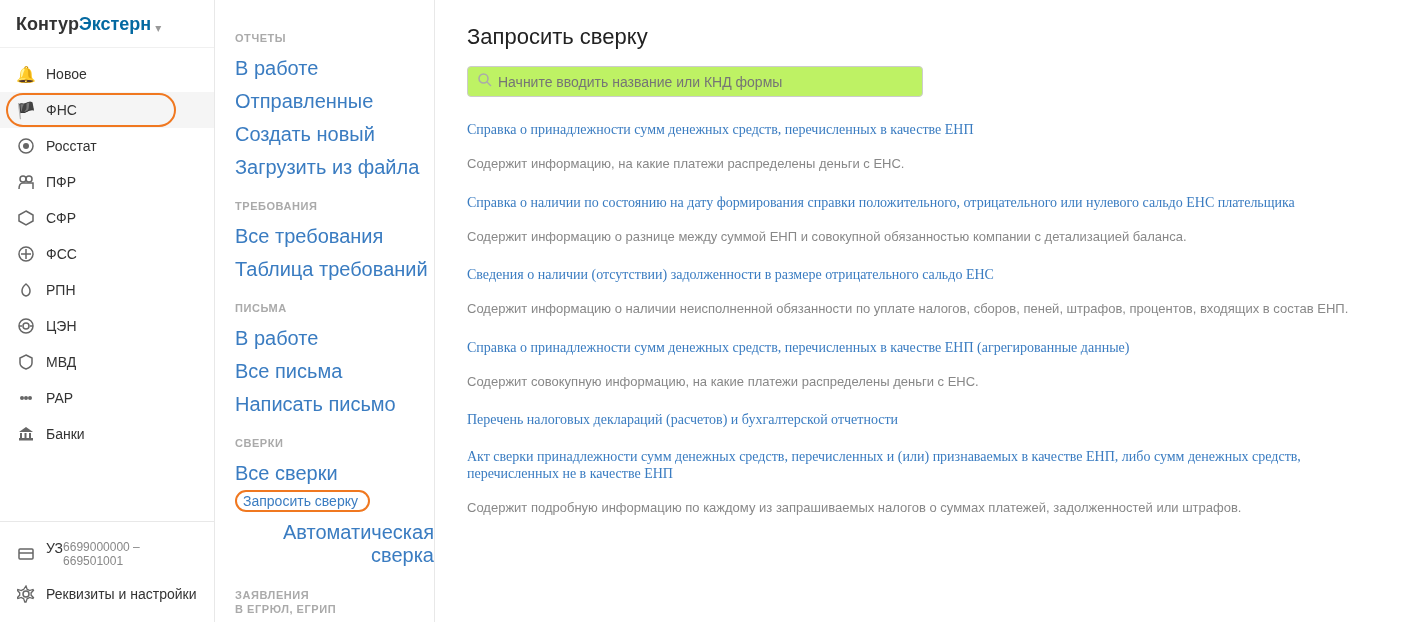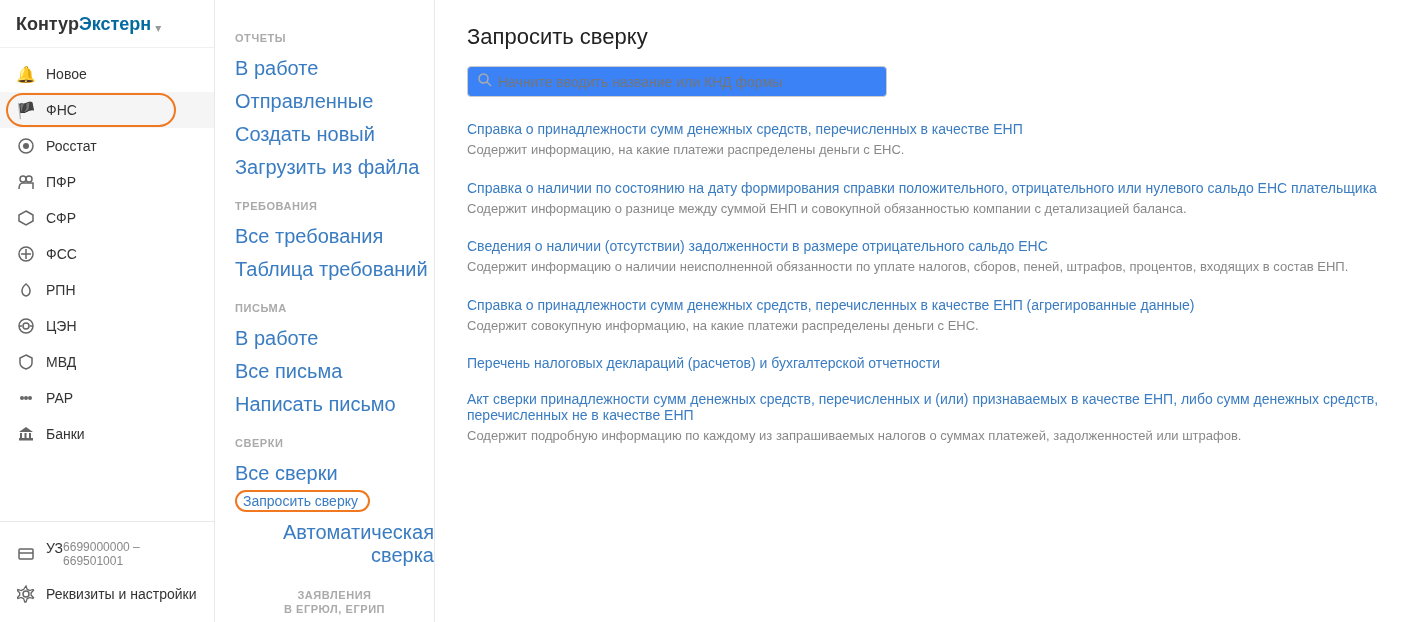--- a/index.html
+++ b/index.html
@@ -127,23 +127,23 @@
       font-weight: 400;
       color: #222;
       margin-bottom: 16px;
     }
     .search-box {
       display: flex;
       align-items: center;
       border: 1px solid #ccc;
       border-radius: 4px;
       padding: 6px 10px;
-      width: 420px;
+      width: 456px;
       margin-bottom: 24px;
-      background: #3b82f6;
+      background: #bef264;
     }
     .search-icon-wrap {
       color: #aaa;
       margin-right: 6px;
       font-size: 14px;
     }
     .search-input {
       border: none;
       outline: none;
       font-size: 14px;
@@ -153,25 +153,26 @@
     }
     .doc-item {
       margin-bottom: 20px;
     }
     .doc-title {
       color: #3a7cc1;
       font-size: 14px;
       font-weight: 500;
       cursor: pointer;
       text-decoration: none;
+      font-family: Liberation Serif, serif;
     }
     .doc-desc {
       font-size: 13px;
       color: #888;
-      margin-top: 3px;
+      margin-top: 16px;
       line-height: 1.5;
       max-width: 900px;
     }
     .doc-desc.orange { color: #e07820; }
   </style>
 </head>
 <body>
 
 <aside class="sidebar">
   <div class="sidebar-header">
@@ -320,21 +321,21 @@
     <a class="mid-link">Все письма</a>
     <a class="mid-link">Написать письмо</a>
   </div>
   <div>
     <div class="section-label">СВЕРКИ</div>
     <a class="mid-link">Все сверки</a>
     <a class="mid-link" style="display:inline-block;border:2px solid #f07820;border-radius:20px;padding:1px 10px 1px 6px;color:#3a7cc1;font-size:14px;">Запросить сверку</a>
     <a class="mid-link" style="margin-top:4px;text-align:right;">Автоматическая сверка</a>
   </div>
   <div>
-    <div class="section-label" style="text-transform:uppercase;line-height:1.3;text-align:center;">ЗАЯВЛЕНИЯ<br>В ЕГРЮЛ, ЕГРИП</div>
+    <div class="section-label" style="text-transform:uppercase;line-height:1.3;">ЗАЯВЛЕНИЯ<br>В ЕГРЮЛ, ЕГРИП</div>
     <a class="mid-link">Все заявления</a>
     <a class="mid-link">Создать новое</a>
   </div>
 </div>
 
 <main class="main-content">
   <h1 class="page-title">Запросить сверку</h1>
   <div class="search-box">
     <span class="search-icon-wrap">
       <svg width="14" height="14" viewBox="0 0 14 14">

